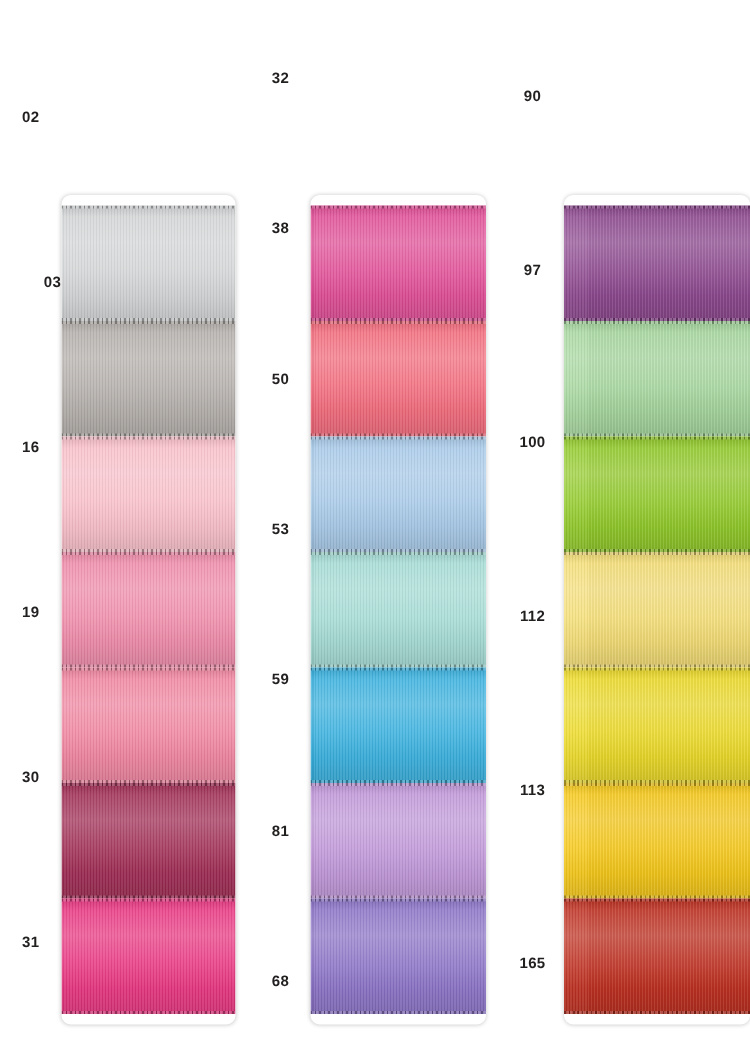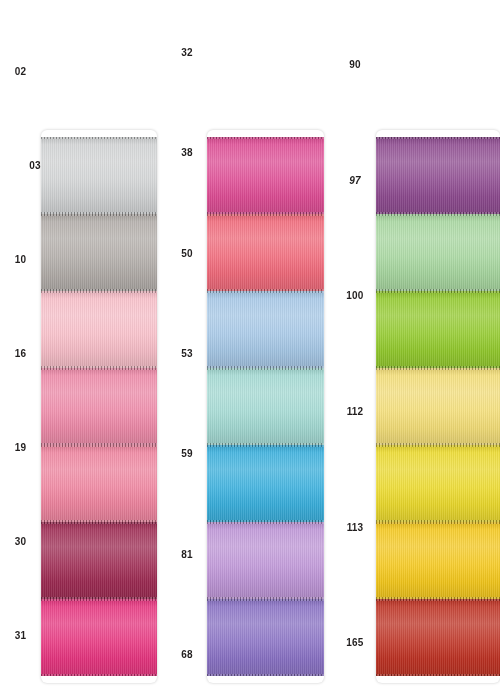--- a/index.html
+++ b/index.html
@@ -140,21 +140,20 @@
 </style>
 </head>
 <body>
 
 <div class="sheet" style="background: rgb(255, 255, 255);">
 
 <div class="column col-0">
       <div class="label-rail">
         <div class="label-cell" style="color: rgb(34, 31, 31);">02</div>
         <div class="label-cell" style="color: rgb(34, 31, 31); padding-left: 29px;">03</div>
-        <div class="label-cell" style="color: rgb(34, 31, 31);">10</div>
         <div class="label-cell" style="color: rgb(34, 31, 31);">16</div>
         <div class="label-cell" style="color: rgb(34, 31, 31);">19</div>
         <div class="label-cell" style="color: rgb(34, 31, 31);">30</div>
         <div class="label-cell" style="color: rgb(34, 31, 31);">31</div>
       </div>
       <div class="card">
         <div class="swatch-slot">
           <div class="swatch" style="background: rgb(211, 213, 214);">
             <div class="edge-top"></div>
             <div class="edge-bottom"></div>
@@ -249,21 +248,21 @@
           <div class="swatch" style="background: rgb(138, 114, 198);">
             <div class="edge-top"></div>
             <div class="edge-bottom"></div>
           </div>
         </div>
       </div>
     </div>
     <div class="column col-2">
       <div class="label-rail">
         <div class="label-cell" style="color: rgb(34, 31, 31);">90</div>
-        <div class="label-cell" style="color: rgb(34, 31, 31); font-style: italic;">97</div>
+        <div class="label-cell" style="color: rgb(34, 31, 31);">97</div>
         <div class="label-cell" style="color: rgb(34, 31, 31);">100</div>
         <div class="label-cell" style="color: rgb(34, 31, 31);">112</div>
         <div class="label-cell" style="color: rgb(34, 31, 31);">113</div>
         <div class="label-cell" style="color: rgb(34, 31, 31);">165</div>
       </div>
       <div class="card">
         <div class="swatch-slot">
           <div class="swatch" style="background: rgb(142, 74, 144);">
             <div class="edge-top"></div>
             <div class="edge-bottom"></div>

